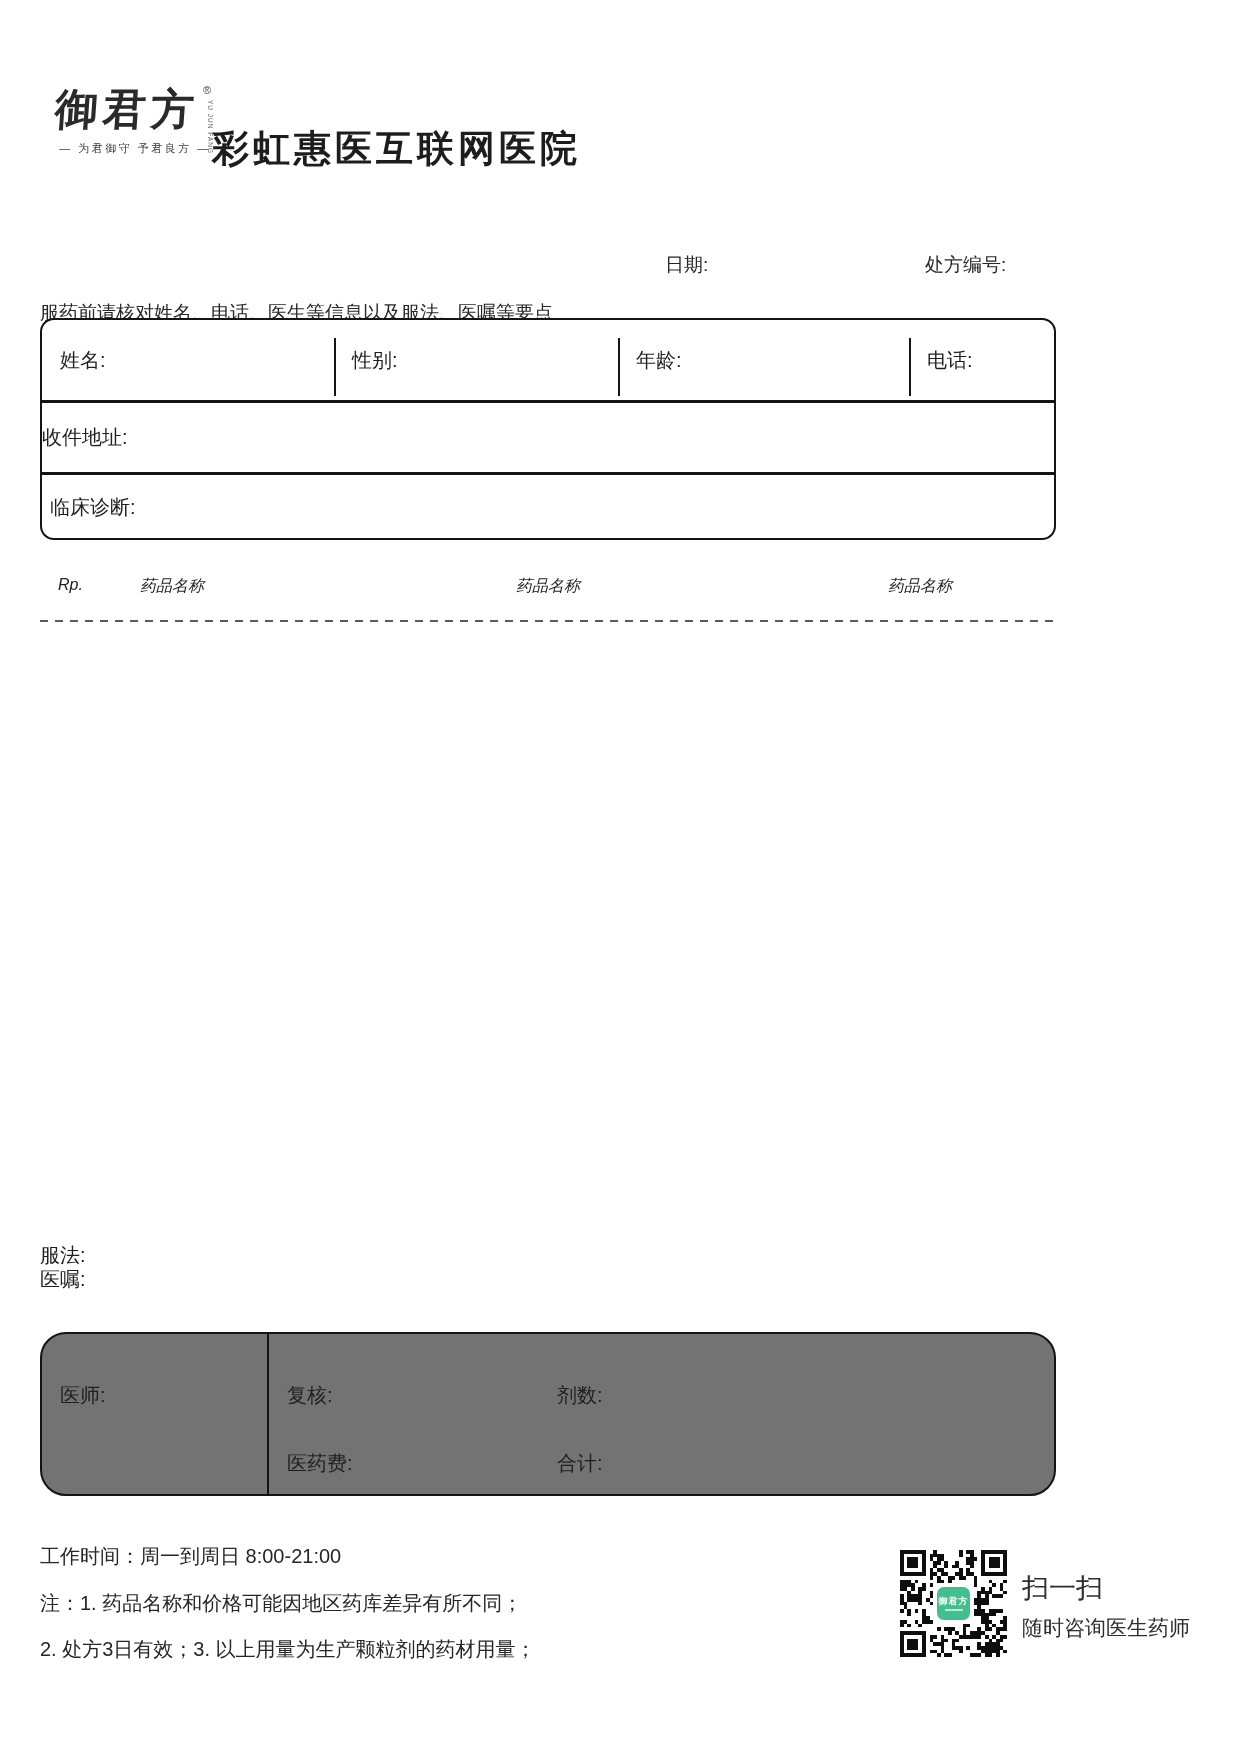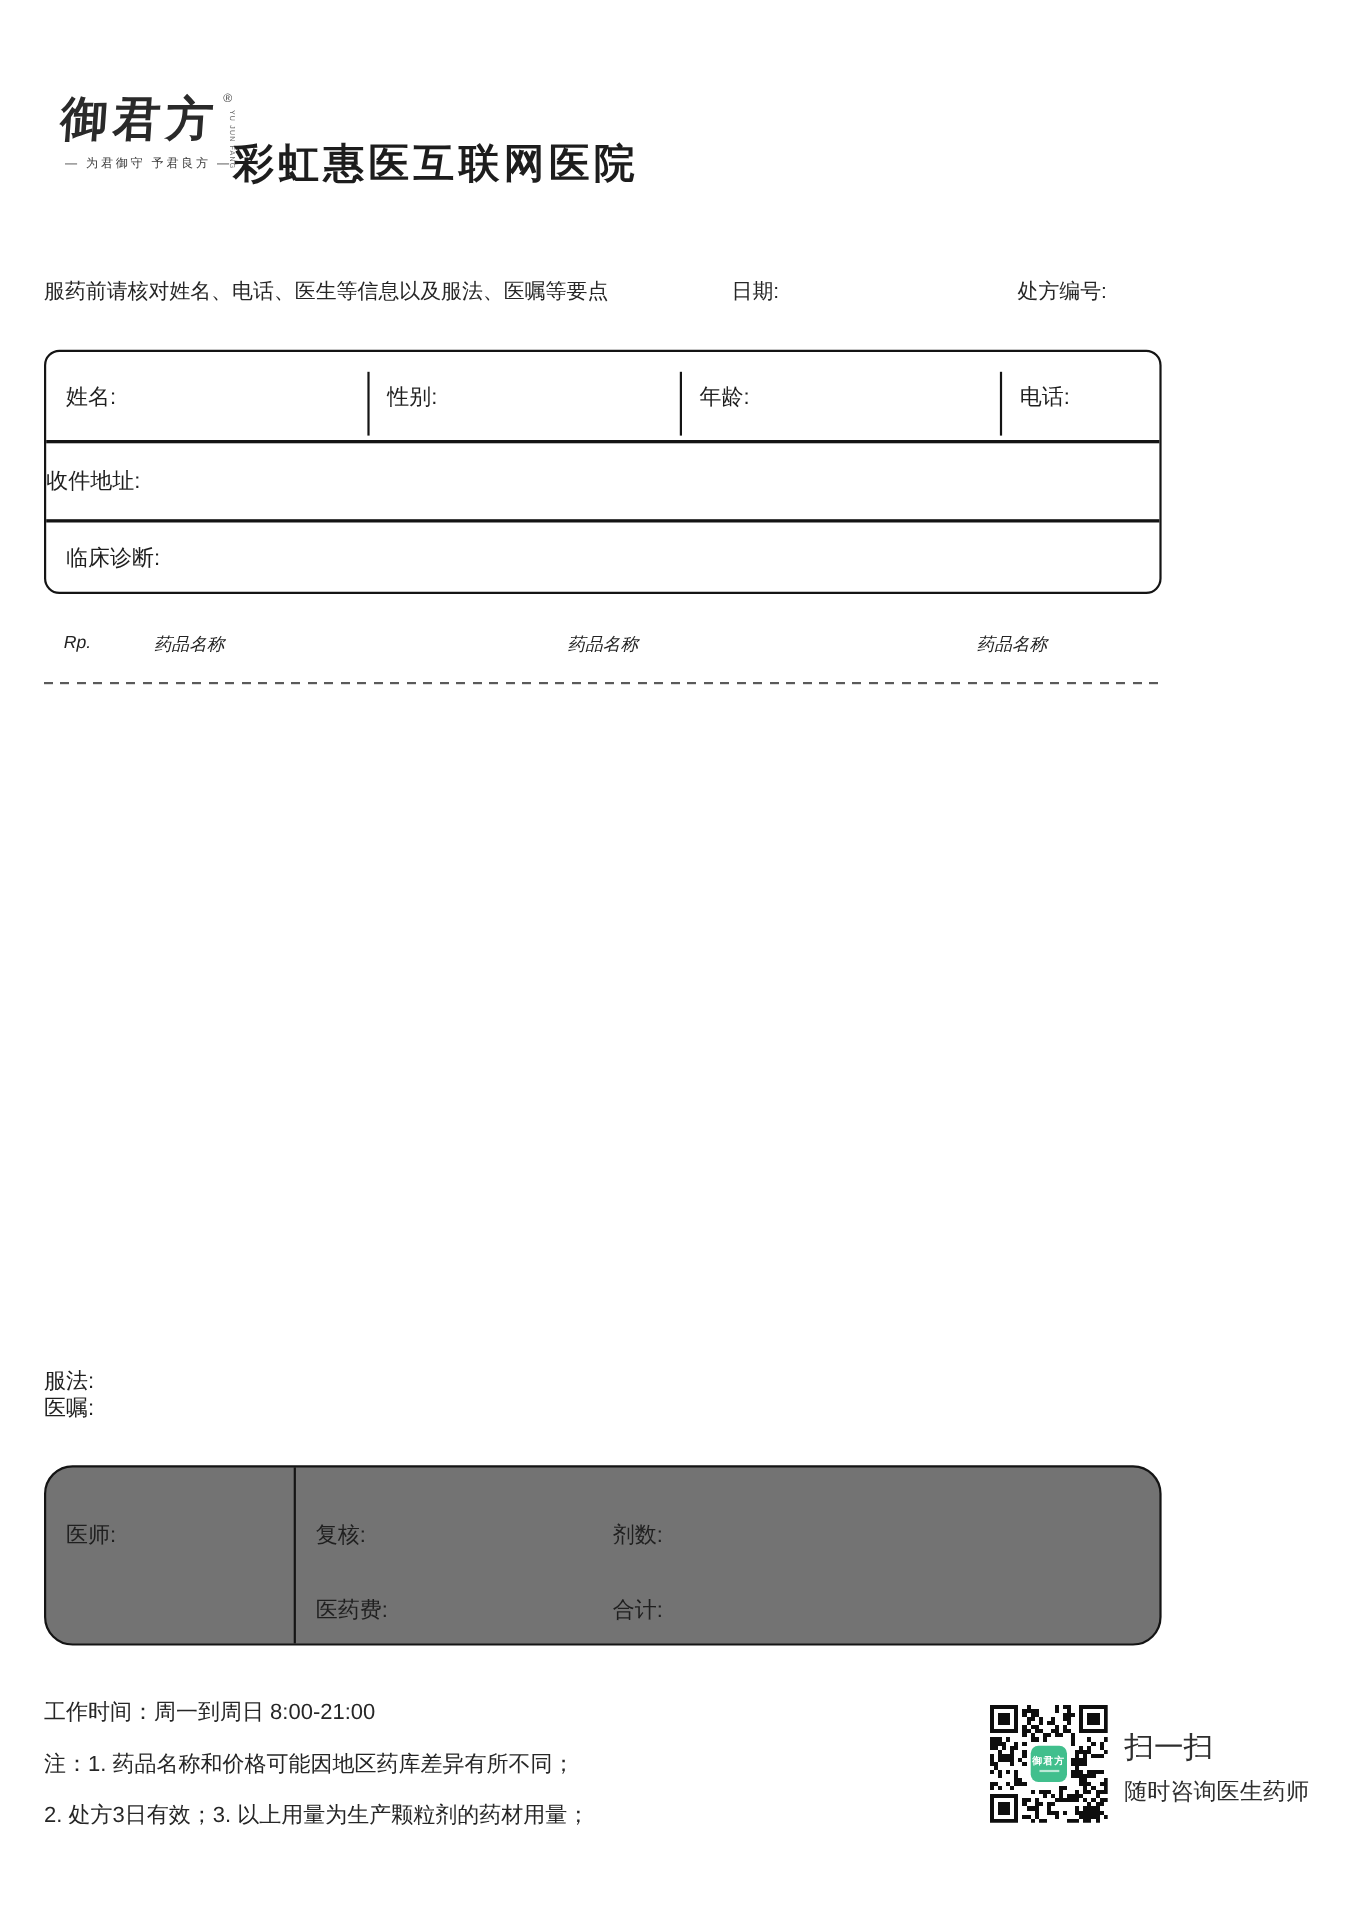--- a/index.html
+++ b/index.html
@@ -27,37 +27,37 @@
     margin-top:10px; font-size:11px; letter-spacing:2.5px; color:#3a3a3a;
     width:160px; text-align:center; white-space:nowrap;
   }
   .hospital-name {
     left:212px; top:100px; font-size:37px; font-weight:900;
     letter-spacing:4px; color:#1d1d1d;margin-top:24px;
   }
 
   
   .meta-row { top:252px; font-size:19px; color:#262626; }
-  .notice    { left:40px; }
+  .notice    { left:40px;margin-top:48px; }
   .date-label{ left:665px; }
   .rx-label  { left:925px; }
 
   
   .patient-box {
     left:40px; top:318px; width:1016px; height:222px;
     border:2.5px solid #141414; border-radius:14px; background:#fff;
   }
   .pb-row1 { position:absolute; left:0; top:0; width:100%; height:80px; display:flex; }
   .pb-cell { position:relative; height:100%; display:flex; align-items:center; padding-left:18px; }
   .pb-c1 { width:292px; } .pb-c2 { width:284px; } .pb-c3 { width:291px; } .pb-c4 { flex:1; }
   .pb-sep { position:absolute; left:0; top:18px; bottom:4px; width:2px; background:#141414; }
   .pb-line { position:absolute; left:0; width:100%; height:3px; background:#141414; }
   .pb-line1 { top:80px; } .pb-line2 { top:152px; }
   .pb-row2 { position:absolute; left:0; top:83px;  width:100%; height:69px; display:flex; align-items:center; }
-  .pb-row3 { position:absolute; left:0; top:155px; width:100%; height:64px; display:flex; align-items:center; padding-left:18px; }
+  .pb-row3 { position:absolute; left:0; top:155px; width:100%; height:64px; display:flex; align-items:center; padding-left:8px; }
   .field-label { font-size:20px; color:#1f1f1f; }
 
   
   .rp-row { top:576px; font-size:16px; color:#222;font-style:italic; }
   .rp-label { left:58px; }
   .drug-h1 { left:140px; } .drug-h2 { left:516px; } .drug-h3 { left:888px; }
   .dash-line {
     left:40px; top:620px; width:1016px; height:2px;
     background:repeating-linear-gradient(90deg,#5a5a5a 0 8px,transparent 8px 15px);
   }

